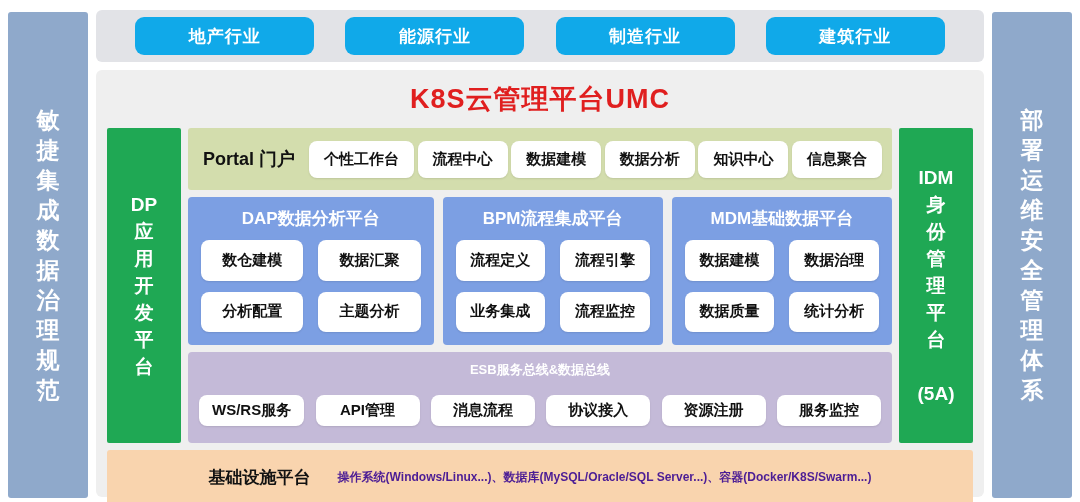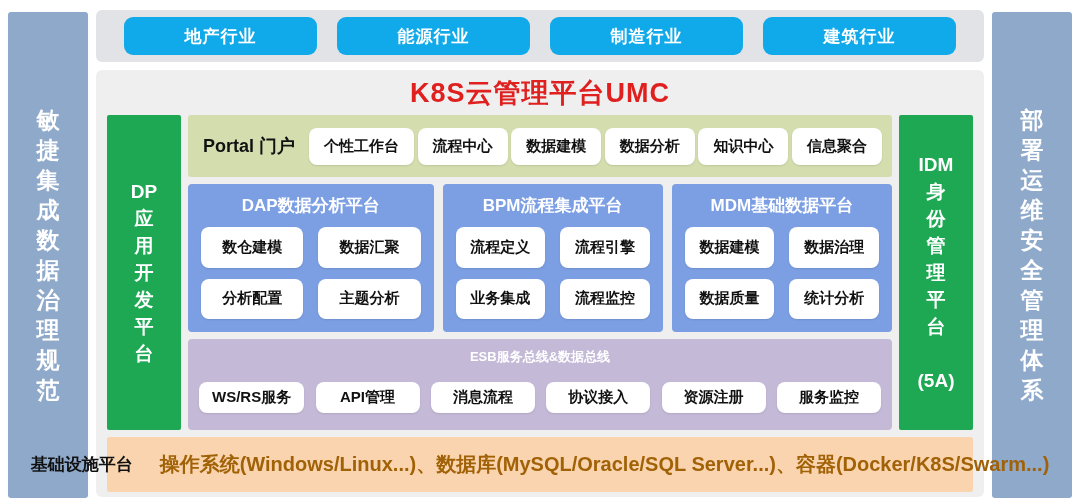--- a/index.html
+++ b/index.html
@@ -39,40 +39,40 @@
     height: 52px;
     background: #E2E3E7;
     border-radius: 6px;
     display: flex;
     align-items: center;
     justify-content: space-evenly;
     padding: 0 8px;
     margin-bottom: 8px;
   }
   .industry-btn {
-    width: 193px;
+    width: 179px;
     height: 38px;
     background: #10A9E9;
     border-radius: 9px;
     color: #ffffff;
     font-weight: bold;
     font-size: 17px;
     display: flex;
     align-items: center;
     justify-content: center;
     letter-spacing: 1px;
   }
 
   .panel {
     height: 427px;
     background: #EFEFEF;
     border-radius: 6px;
   }
   .panel-title {
-    height: 45px;
+    height: 58px;
     display: flex;
     align-items: center;
     justify-content: center;
     color: #E01F1F;
     font-weight: bold;
     font-size: 27px;
     letter-spacing: 1px;
   }
 
   .mid { display: flex; height: 315px; padding: 0 11px; }
@@ -175,21 +175,21 @@
     margin: 7px 11px 0;
     height: 55px;
     background: #F9D4AE;
     border-radius: 3px;
     display: flex;
     align-items: center;
     justify-content: center;
     gap: 7px;
   }
   .infra-label  { font-weight: bold; font-size: 17px; color: #111111; white-space: nowrap; }
-  .infra-detail { font-weight: bold; font-size: 20px; color: #a16207; white-space: nowrap; margin-left: 20px; }
+  .infra-detail { font-weight: bold; font-size: 12px; color: #4c1d95; white-space: nowrap; margin-left: 20px; }
 </style>
 </head>
 <body>
 
 <div class="side-bar side-left">敏
 捷
 集
 成
 数
 据

